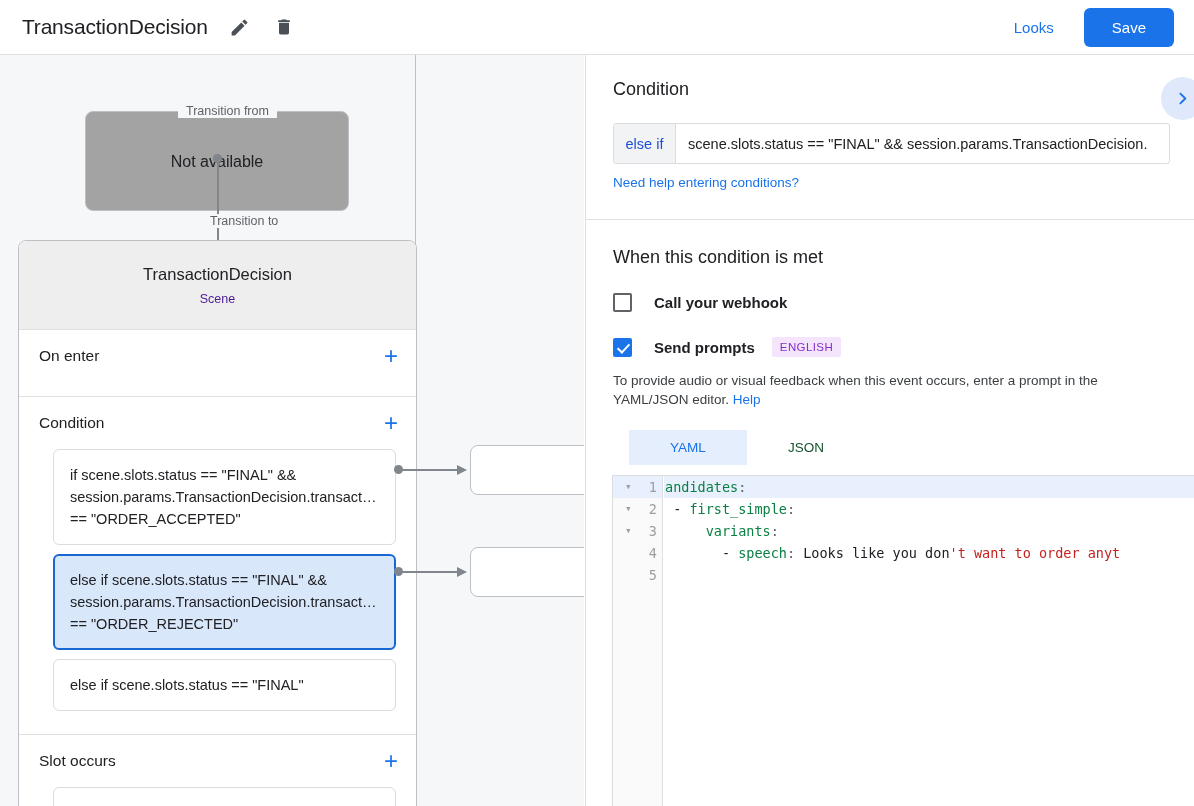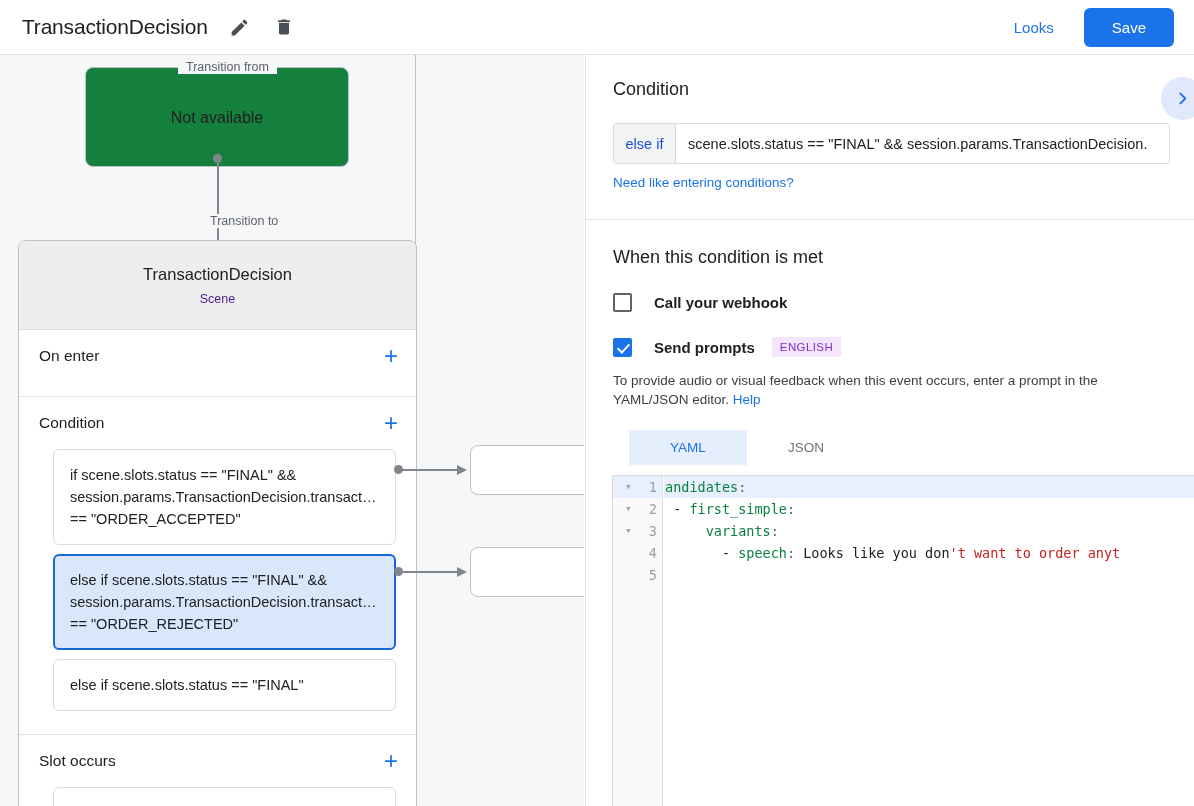--- a/index.html
+++ b/index.html
@@ -70,21 +70,22 @@
     position: absolute;
     left: 415px; top: 0; width: 1px; height: 751px;
     background: #bdc1c6;
   }
 
   
   .trans-box {
     position: absolute;
     border: 1px solid #bdc1c6;
     border-radius: 8px;
-    background: #15803d;
+    background: #a3a3a3;
+    margin-top: 44px;
   }
   .trans-legend {
     position: absolute;
     top: -8px;
     background: #f6f7f9;
     padding: 0 8px;
     font-size: 12.5px;
     color: #5f6368;
     white-space: nowrap;
   }
@@ -319,21 +320,21 @@
     line-height: 19px;
     max-width: 556px;
   }
   .hint a { color: #1a73e8; text-decoration: none; cursor: pointer; }
 
   .tabs { display: flex; margin-top: 21px; }
   .tab {
     width: 118px; height: 35px;
     display: flex; align-items: center; justify-content: center;
     font-size: 13.5px;
-    color: #737373;
+    color: #14532d;
     cursor: pointer;
   }
   .tab.active {
     background: #e5eefc;
     color: #1a73e8;
     margin-left: 16px;
   }
 
   
   .editor {
@@ -480,21 +481,21 @@
       <svg width="17" height="17" viewBox="0 0 24 24" fill="none" stroke="#1a73e8" stroke-width="2.6" stroke-linecap="round" stroke-linejoin="round">
         <polyline points="9 5 16 12 9 19"></polyline>
       </svg>
     </div>
 
     <div class="cond-field">
       <div class="cond-prefix">else if</div>
       <div class="cond-value">scene.slots.status == "FINAL" &amp;&amp; session.params.TransactionDecision.</div>
     </div>
 
-    <a class="help-link">Need like entering conditions?</a>
+    <a class="help-link">Need help entering conditions?</a>
   </div>
 
   <div class="panel-sec-2">
     <div class="when-title">When this condition is met</div>
 
     <div class="check-row">
       <div class="cb"></div>
       <span class="check-label">Call your webhook</span>
     </div>
 

